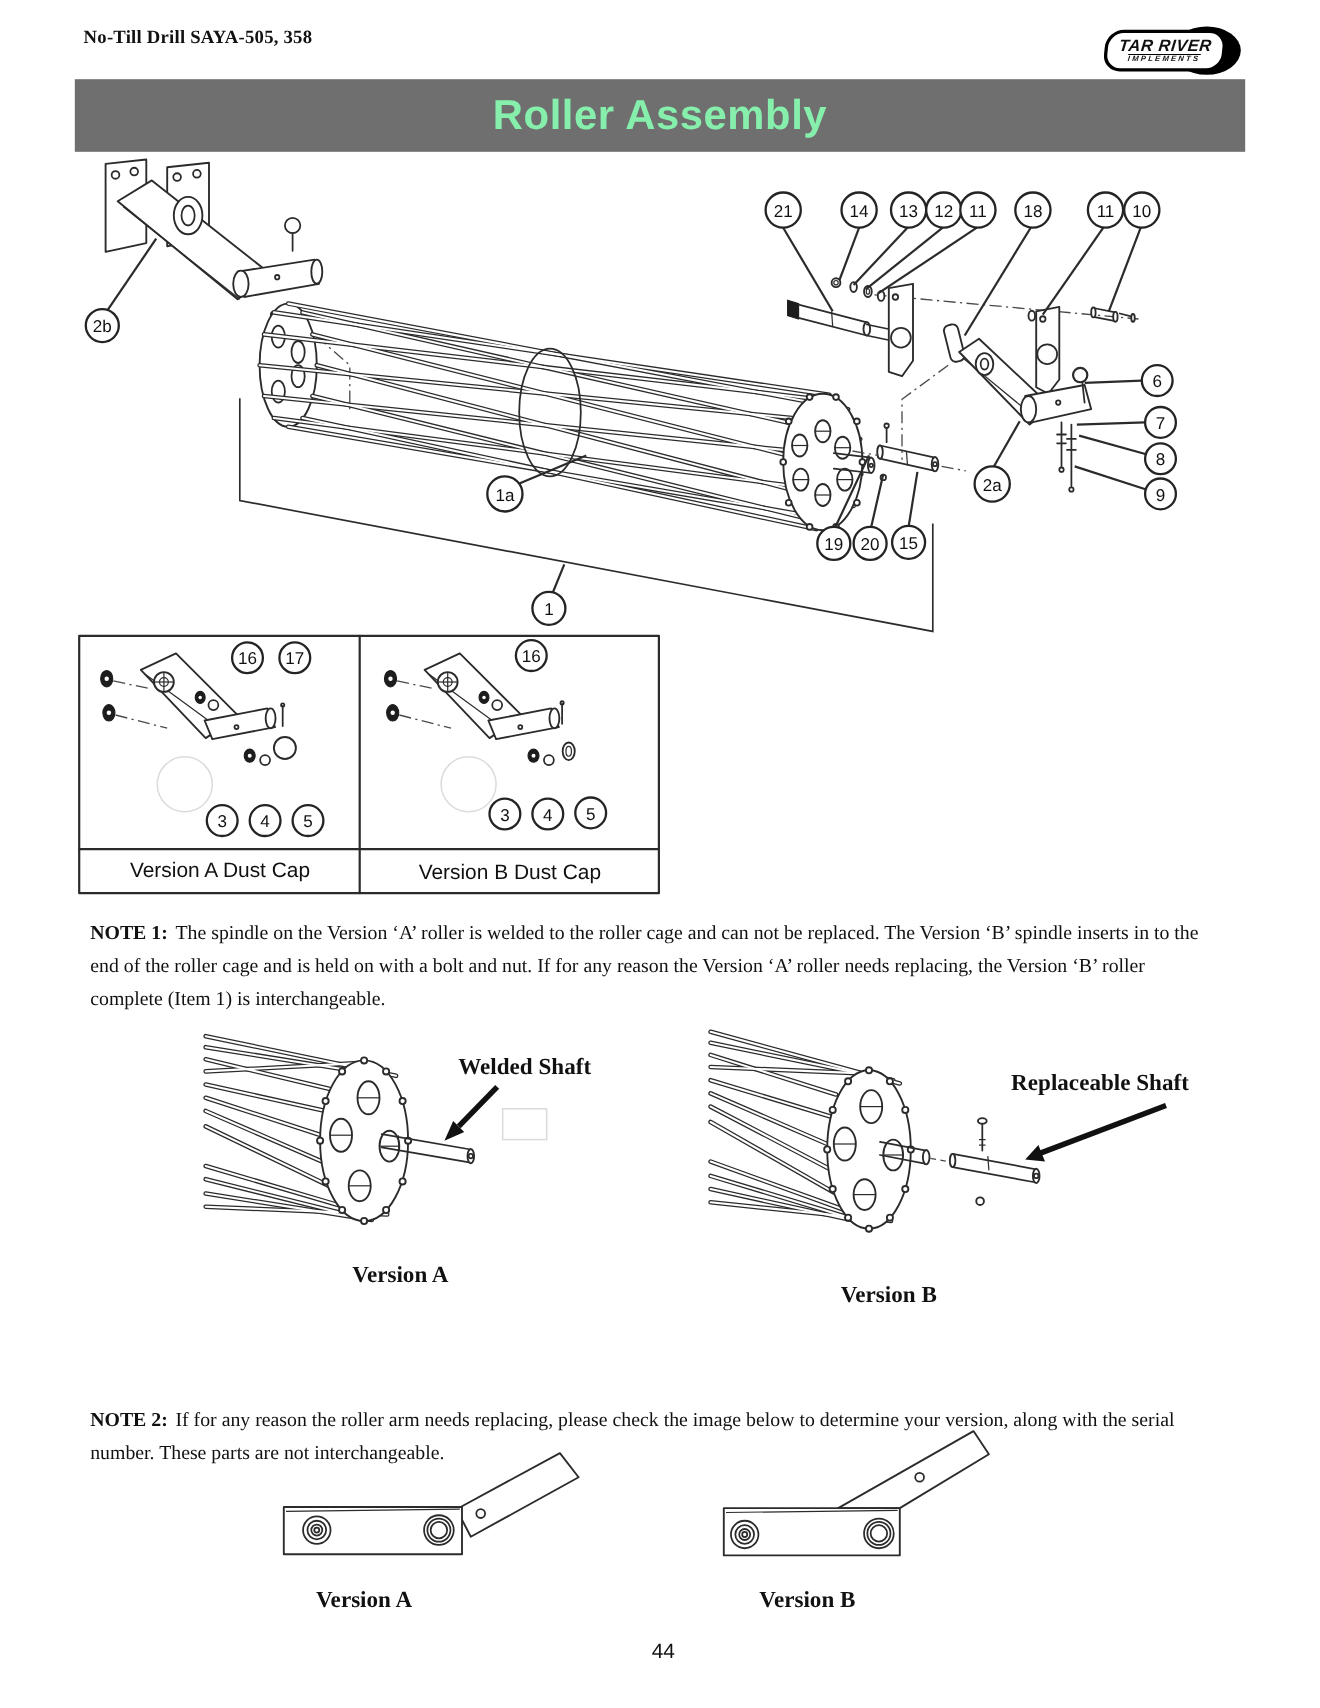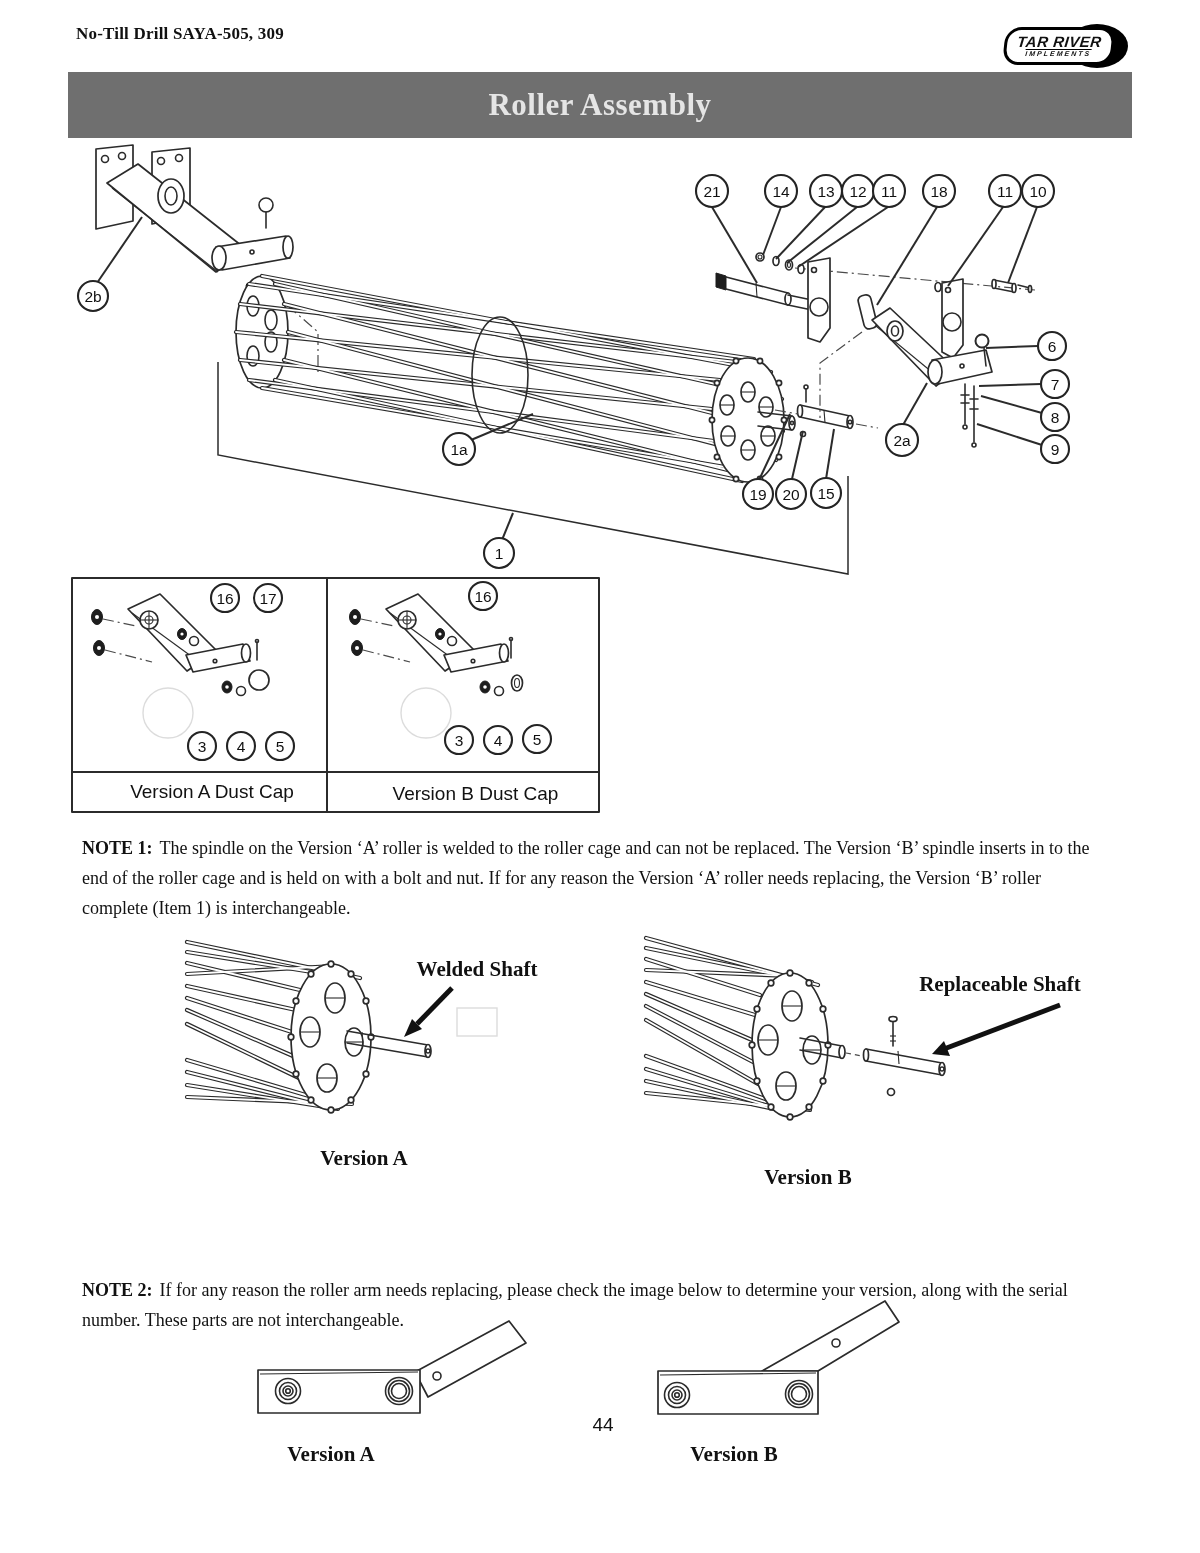--- a/index.html
+++ b/index.html
@@ -1,30 +1,30 @@
 <!DOCTYPE html>
 <html><head>
 <meta charset="utf-8">
 <style>
   html,body{margin:0;padding:0;background:#888;}
   .page{position:relative;width:1200px;height:1553px;background:#ffffff;margin:0 auto;overflow:hidden;
         font-family:"Liberation Serif", serif;color:#111;}
   .abs{position:absolute;}
   .doc-title{left:76px;top:24px;font-size:17px;font-weight:bold;letter-spacing:.2px;}
   .banner{left:68px;top:72px;width:1064px;height:66px;background:#6f6f6f;display:flex;align-items:center;justify-content:center;}
-  .banner-text{color:#e5e5e5;font-family:Liberation Serif, serif;font-weight:bold;font-size:31px;letter-spacing:.5px;}
+  .banner-text{color:#86efac;font-family:Liberation Sans, sans-serif;font-weight:bold;font-size:38px;letter-spacing:.5px;}
   .logo{left:1004px;top:24px;width:124px;height:46px;}
   .logo .blob{position:absolute;right:0;top:0;width:62px;height:44px;background:#000;border-radius:50%;}
   .logo .pill{position:absolute;left:0;top:3px;width:104px;height:32px;background:#fff;border:3px solid #000;border-radius:16px;
               display:flex;flex-direction:column;align-items:center;justify-content:center;transform:skewX(-6deg);}
   .logo .l1{font-family:"Liberation Sans",sans-serif;font-weight:bold;font-style:italic;font-size:15px;line-height:14px;letter-spacing:.5px;}
   .logo .l2{font-family:"Liberation Sans",sans-serif;font-weight:bold;font-style:italic;font-size:7px;letter-spacing:2px;border-top:1.5px solid #000;line-height:8px;}
   .note{left:82px;width:1024px;font-size:18px;line-height:30px;text-align:left;}
   .note .nb{font-weight:bold;margin-right:7px;}
-  .caption{font-family:"Liberation Sans",sans-serif;font-size:19px;text-align:center;padding-left:12px;}
+  .caption{font-family:"Liberation Sans",sans-serif;font-size:19px;text-align:center;}
   .slabel{font-weight:bold;font-size:21px;text-align:center;}
   .pagenum{font-family:"Liberation Sans",sans-serif;font-size:19px;text-align:center;}
   svg{position:absolute;left:0;top:0;}
   .ln{stroke:#2b2b2b;stroke-width:1.6;fill:none;stroke-linecap:round;stroke-linejoin:round;}
   .fw{fill:#fff;stroke:#2b2b2b;stroke-width:1.7;stroke-linejoin:round;}
   .thin{stroke:#2b2b2b;stroke-width:1.1;fill:none;}
   .rodB{stroke:#2b2b2b;stroke-width:4.2;fill:none;stroke-linecap:round;}
   .rodW{stroke:#ffffff;stroke-width:1.9;fill:none;stroke-linecap:round;}
   .dd{stroke:#4a4a4a;stroke-width:1.2;fill:none;stroke-dasharray:11 4 2 4;}
   .dsh{stroke:#4a4a4a;stroke-width:1.2;fill:none;stroke-dasharray:5 4;}
@@ -34,21 +34,21 @@
   .arrow{stroke:#111;stroke-width:5;fill:none;}
   .arrowhead{fill:#111;stroke:none;}
   .co circle{fill:#fff;stroke:#242424;stroke-width:2.1;}
   .co text{font-family:"Liberation Sans",sans-serif;font-size:15.5px;fill:#111;text-anchor:middle;}
 </style>
 </head>
 <body>
 
 <div class="page">
 
-  <div class="abs doc-title">No-Till Drill SAYA-505, 309</div>
+  <div class="abs doc-title">No-Till Drill SAYA-505, 358</div>
 
   <div class="abs logo">
     <div class="blob"></div>
     <div class="pill">
       <div class="l1">TAR RIVER</div>
       <div class="l2">IMPLEMENTS</div>
     </div>
   </div>
 
   <div class="abs banner">
@@ -572,14 +572,14 @@
   <div class="abs slabel" style="left:264px;top:1146px;width:200px;">Version A</div>
   <div class="abs slabel" style="left:708px;top:1165px;width:200px;">Version B</div>
 
   <div class="abs note" style="top:1227px;margin-top:48px;">
     <span class="nb">NOTE 2:</span><span>If for any reason the roller arm needs replacing, please check the image below to determine your version, along with the serial number. These parts are not interchangeable.</span>
   </div>
 
   <div class="abs slabel" style="left:231px;top:1442px;width:200px;">Version A</div>
   <div class="abs slabel" style="left:634px;top:1442px;width:200px;">Version B</div>
 
-  <div class="abs pagenum" style="left:553px;top:1414px;width:100px;">44</div>
+  <div class="abs pagenum" style="left:553px;top:1491px;width:100px;">44</div>
 </div>
 
 </body></html>

